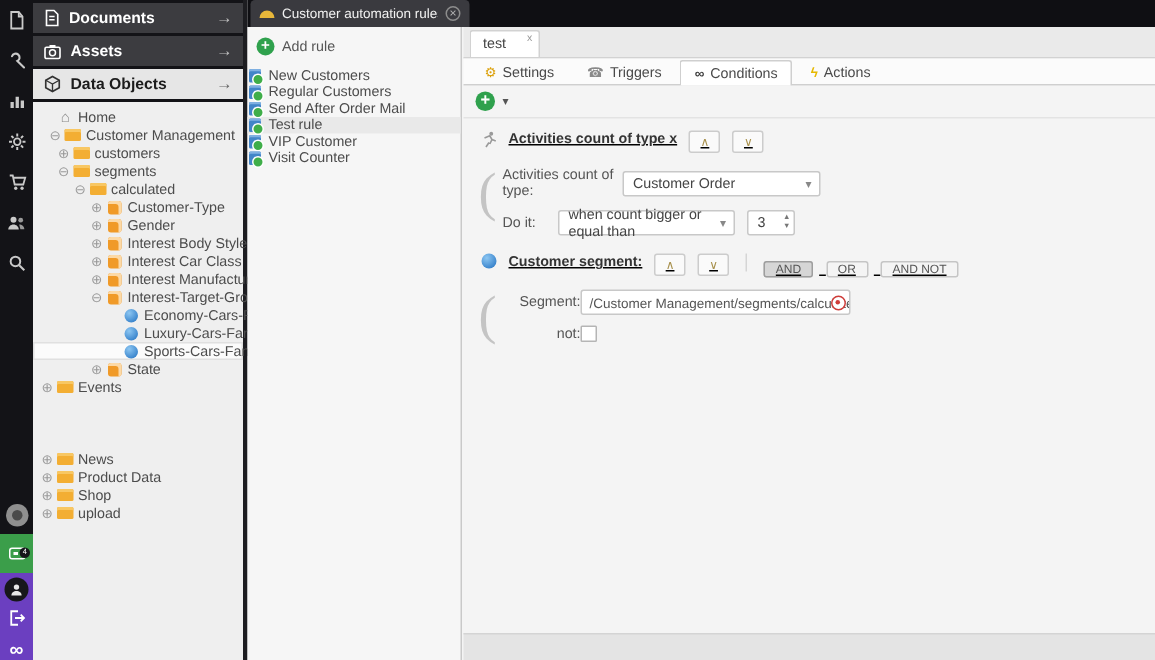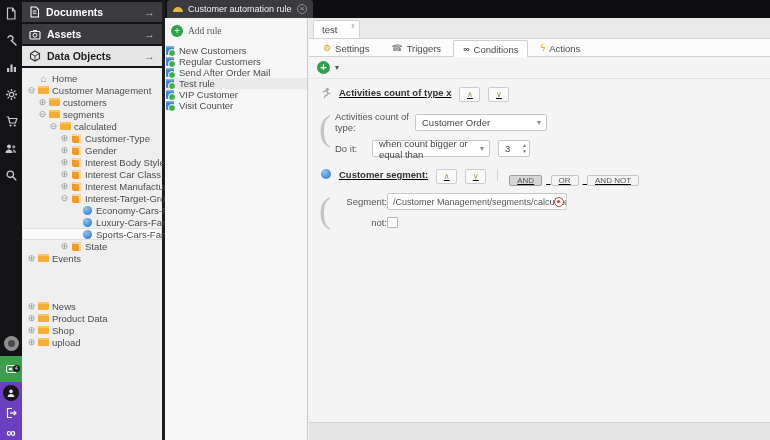--- a/index.html
+++ b/index.html
@@ -48,21 +48,21 @@
 
   
   .tabstrip { position:absolute; left:165px; top:0; right:0; height:18px; background:#0f0f13; display:flex; z-index:4; }
   .main-tab { margin-left:2px; height:18px; width:146px; background:#3a3a3f; border-radius:3px 3px 0 0; display:flex; align-items:center; gap:5px; padding:0 6px; cursor:pointer; }
   .dome-icon { width:10px; height:5px; background:#e8b73a; border-radius:10px 10px 0 0; }
   .main-tab-label { color:#f2f2f2; font-size:9px; flex:1; white-space:nowrap; overflow:hidden; }
   .tab-close { width:10px; height:10px; border:1px solid #8d8d8d; border-radius:50%; color:#b5b5b5; font-size:8px; line-height:8px; text-align:center; cursor:pointer; }
 
   
   .rules-panel { position:absolute; left:165px; top:18px; width:143px; bottom:0; background:#f6f6f6; border-right:1px solid #c9c9c9; }
-  .addrule-row { display:flex; align-items:center; gap:5px; padding:7px 6px 8px; cursor:pointer;font-family:Liberation Serif, serif; }
+  .addrule-row { display:flex; align-items:center; gap:5px; padding:7px 6px 8px; cursor:pointer; }
   .plus-circle { width:12px; height:12px; border-radius:50%; background:#2fa14d; color:#fff; font-size:10px; line-height:12px; text-align:center; font-weight:bold; }
   .plus-circle::before { content:"+"; }
   .addrule-label { font-size:9.5px; color:#555; }
   .rule-row { height:11px; display:flex; align-items:center; gap:4px; font-size:9.5px; color:#4c4c4c; cursor:pointer; }
   .rule-row.selected { background:#e9e9e9; }
   .rule-icon { width:10px; height:10px; position:relative; flex:0 0 10px; }
   .rule-icon::before { content:""; position:absolute; left:1px; top:0; width:8px; height:9px; background:#4285c8; border-radius:1px; box-shadow:inset 0 1.5px 0 #7fb0e2; }
   .rule-icon::after { content:""; position:absolute; right:-1px; bottom:-1px; width:6px; height:6px; border-radius:50%; background:#3fae49; border:1px solid #fff; }
 
   
@@ -235,21 +235,21 @@
     <div class="tree">
 
         <div class="tnode" style="padding-left: 4px;">
           <span class="twiggle t-none"></span>
           <span class="nicon">
             <span class="glyphbox i-home"></span>
           </span>
           <span class="tlabel">Home</span>
         </div>
 
-        <div class="tnode" style="padding-left: 4px;">
+        <div class="tnode" style="padding-left: 4px; justify-content: center;">
           <span class="twiggle t-minus"></span>
           <span class="nicon">
             <span class="glyphbox i-folder"></span>
           </span>
           <span class="tlabel">Customer Management</span>
         </div>
 
         <div class="tnode" style="padding-left: 15px;">
           <span class="twiggle t-plus"></span>
           <span class="nicon">

